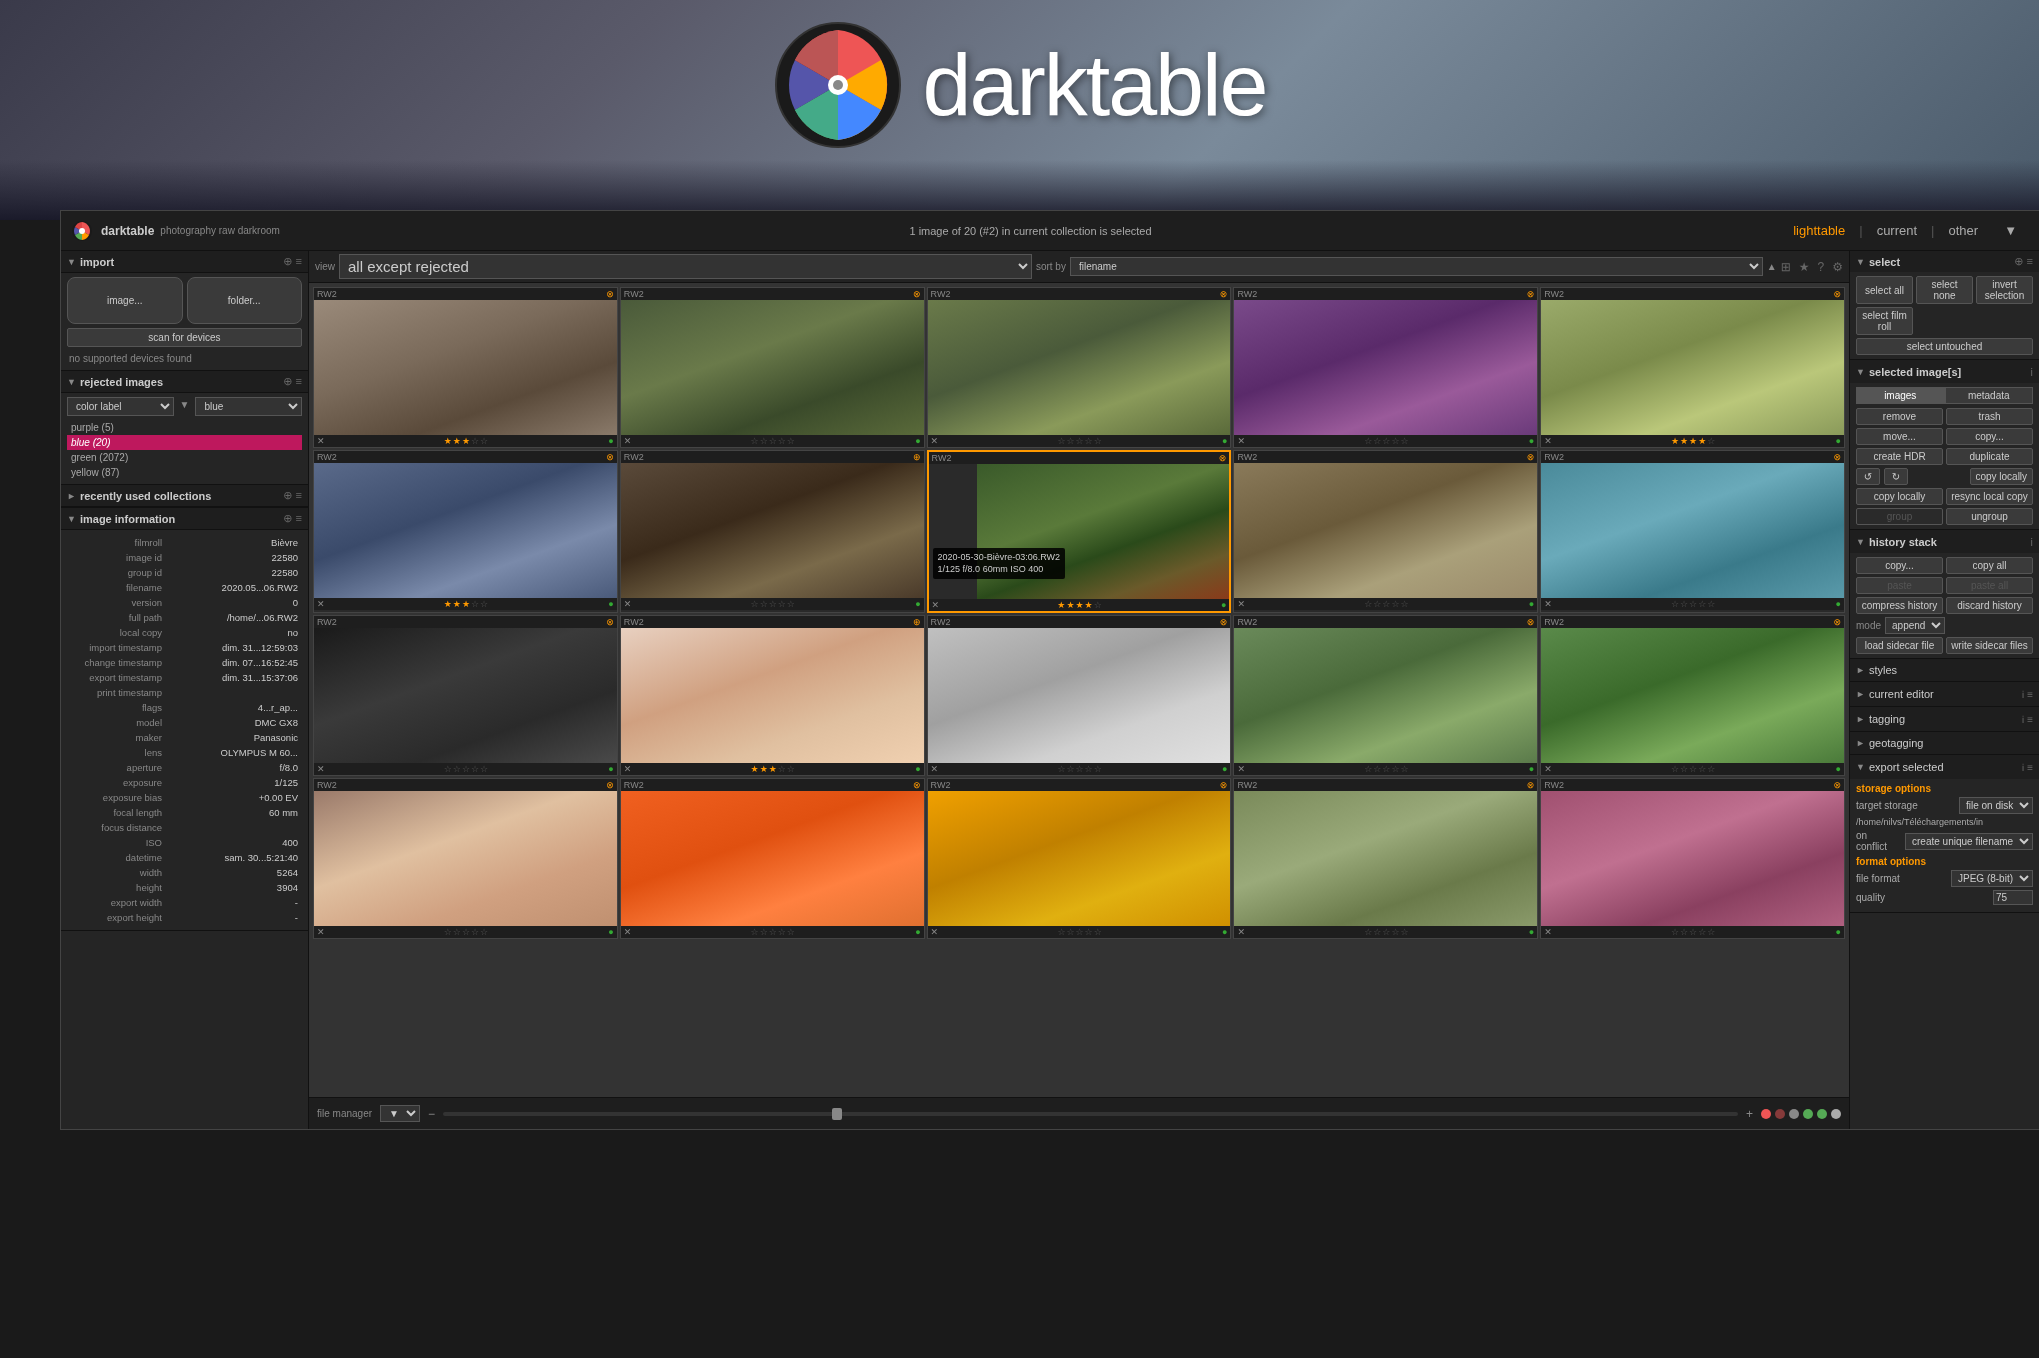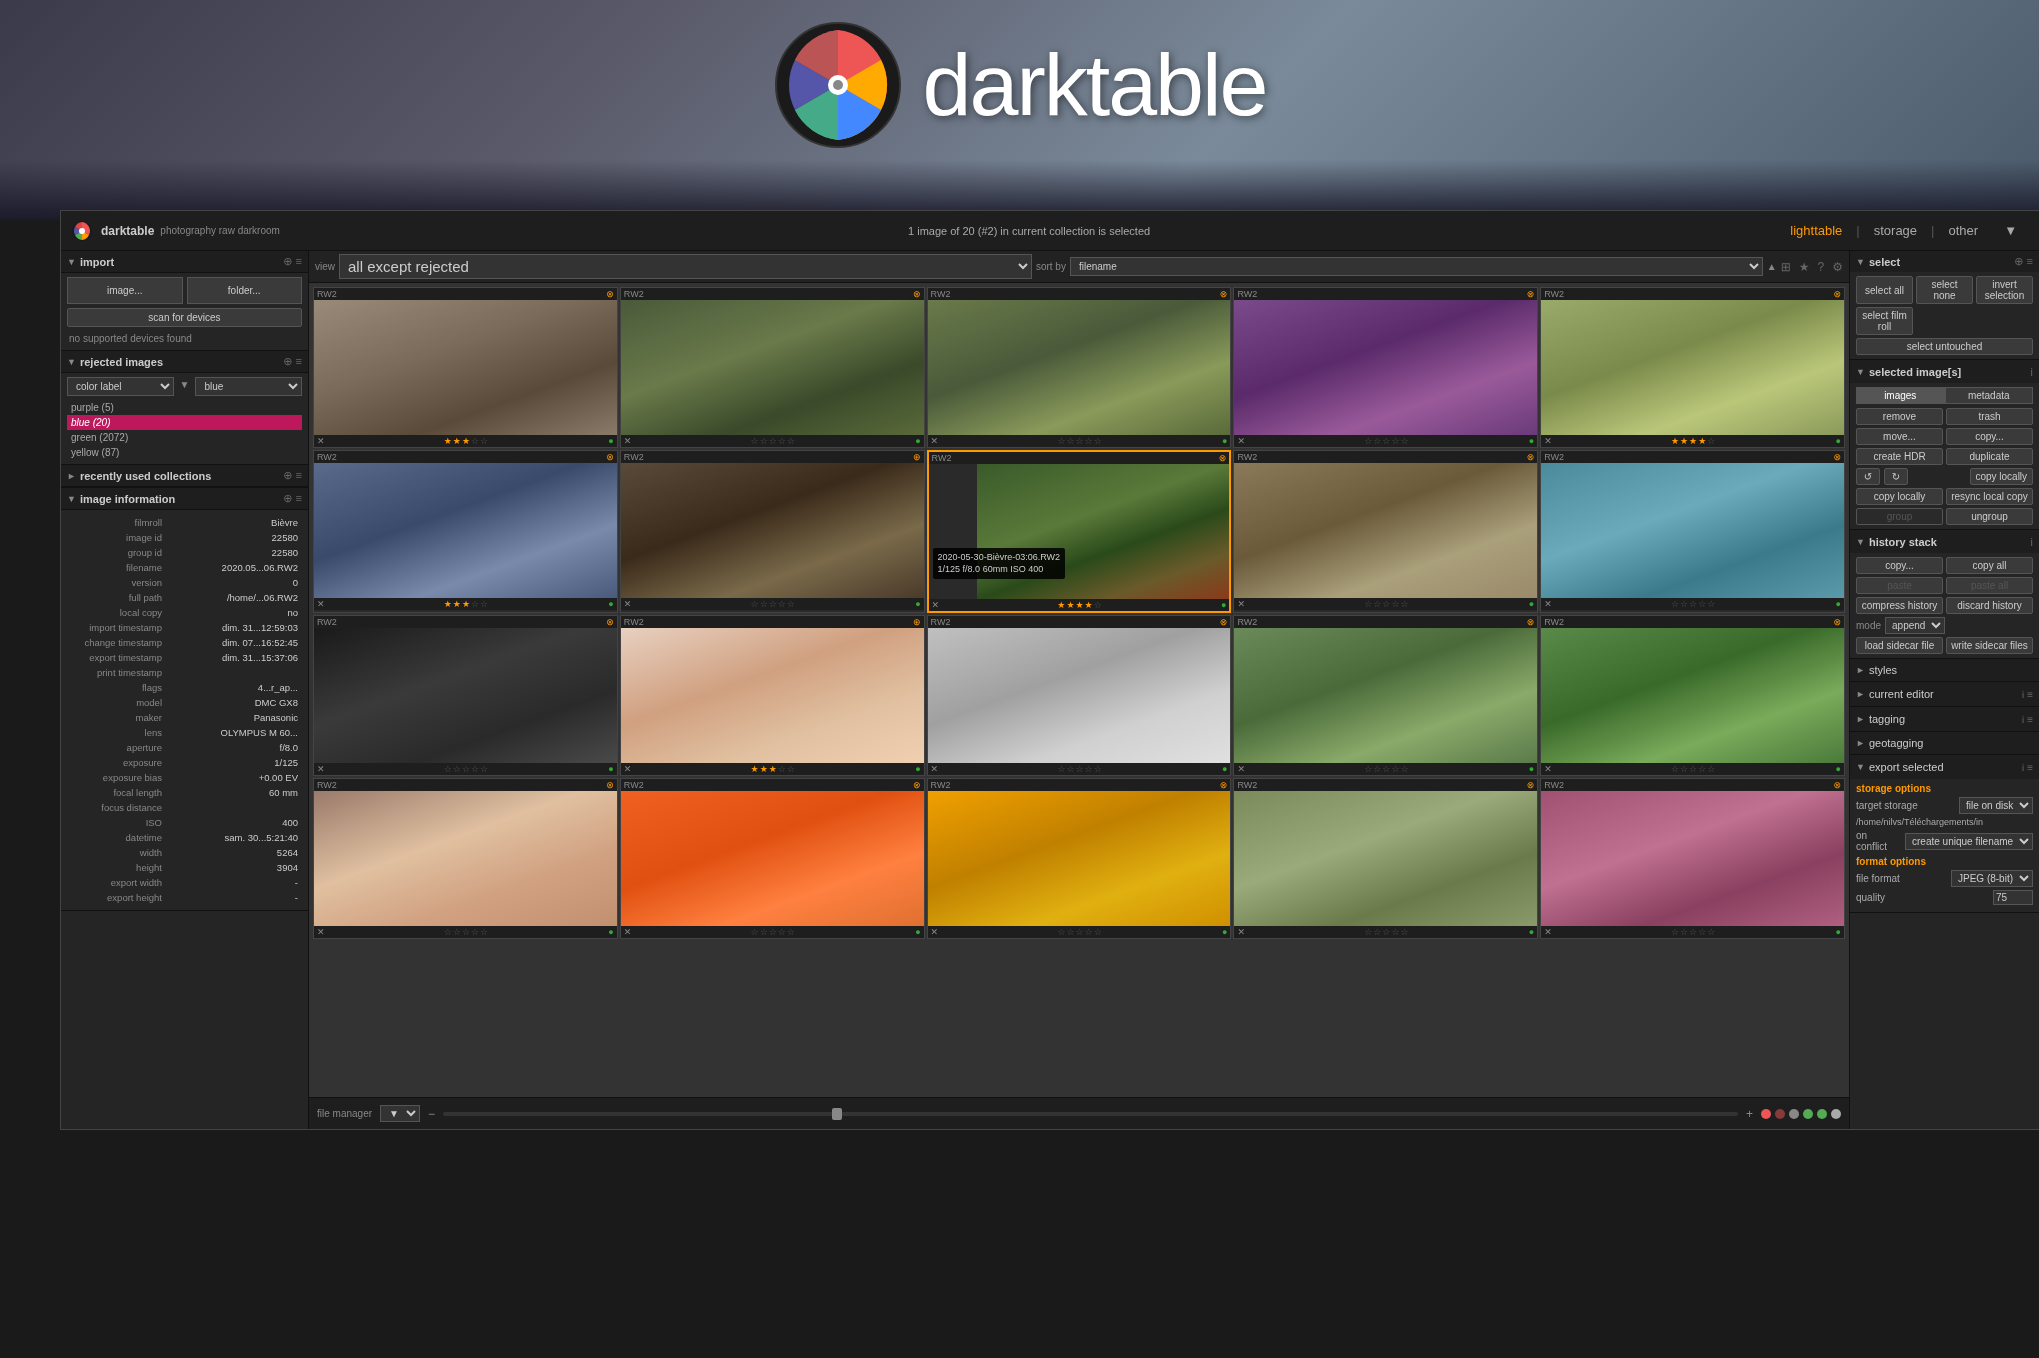--- a/index.html
+++ b/index.html
@@ -178,24 +178,24 @@
     .import-btns {
       display: flex;
       gap: 4px;
       margin-bottom: 4px;
     }
     .import-btn {
       flex: 1;
       background: #3a3a3a;
       border: 1px solid #555;
       color: #ccc;
-      padding: 7px 4px;
-      font-size: 10px;
-      cursor: pointer;
-      border-radius: 0;
+      padding: 17px 4px;
+      font-size: 10px;
+      cursor: pointer;
+      border-radius: 8px;
       text-align: center;
     }
     .scan-btn {
       width: 100%;
       background: #3a3a3a;
       border: 1px solid #555;
       color: #ccc;
       padding: 3px 4px;
       font-size: 10px;
       cursor: pointer;
@@ -655,21 +655,21 @@
       <path d="M11,11 L4,15 A9,9 0 0,1 4,7 Z" fill="#55a"></path>
       <path d="M11,11 L4,7 A9,9 0 0,1 11,2 Z" fill="#d44"></path>
       <circle cx="11" cy="11" r="3" fill="white"></circle>
     </svg>
     <span class="title-app-name">darktable</span>
     <span class="title-subtitle">photography raw darkroom</span>
     <span class="title-center">1 image of 20 (#2) in current collection is selected</span>
     <div class="title-nav">
       <span class="nav-item active">lighttable</span>
       <span class="nav-sep">|</span>
-      <span class="nav-item">storage</span>
+      <span class="nav-item">current</span>
       <span class="nav-sep">|</span>
       <span class="nav-item">other</span>
       <span class="nav-item">▼</span>
     </div>
   </div>
 
   <div class="main-content">
 
     <div class="left-panel">
 

